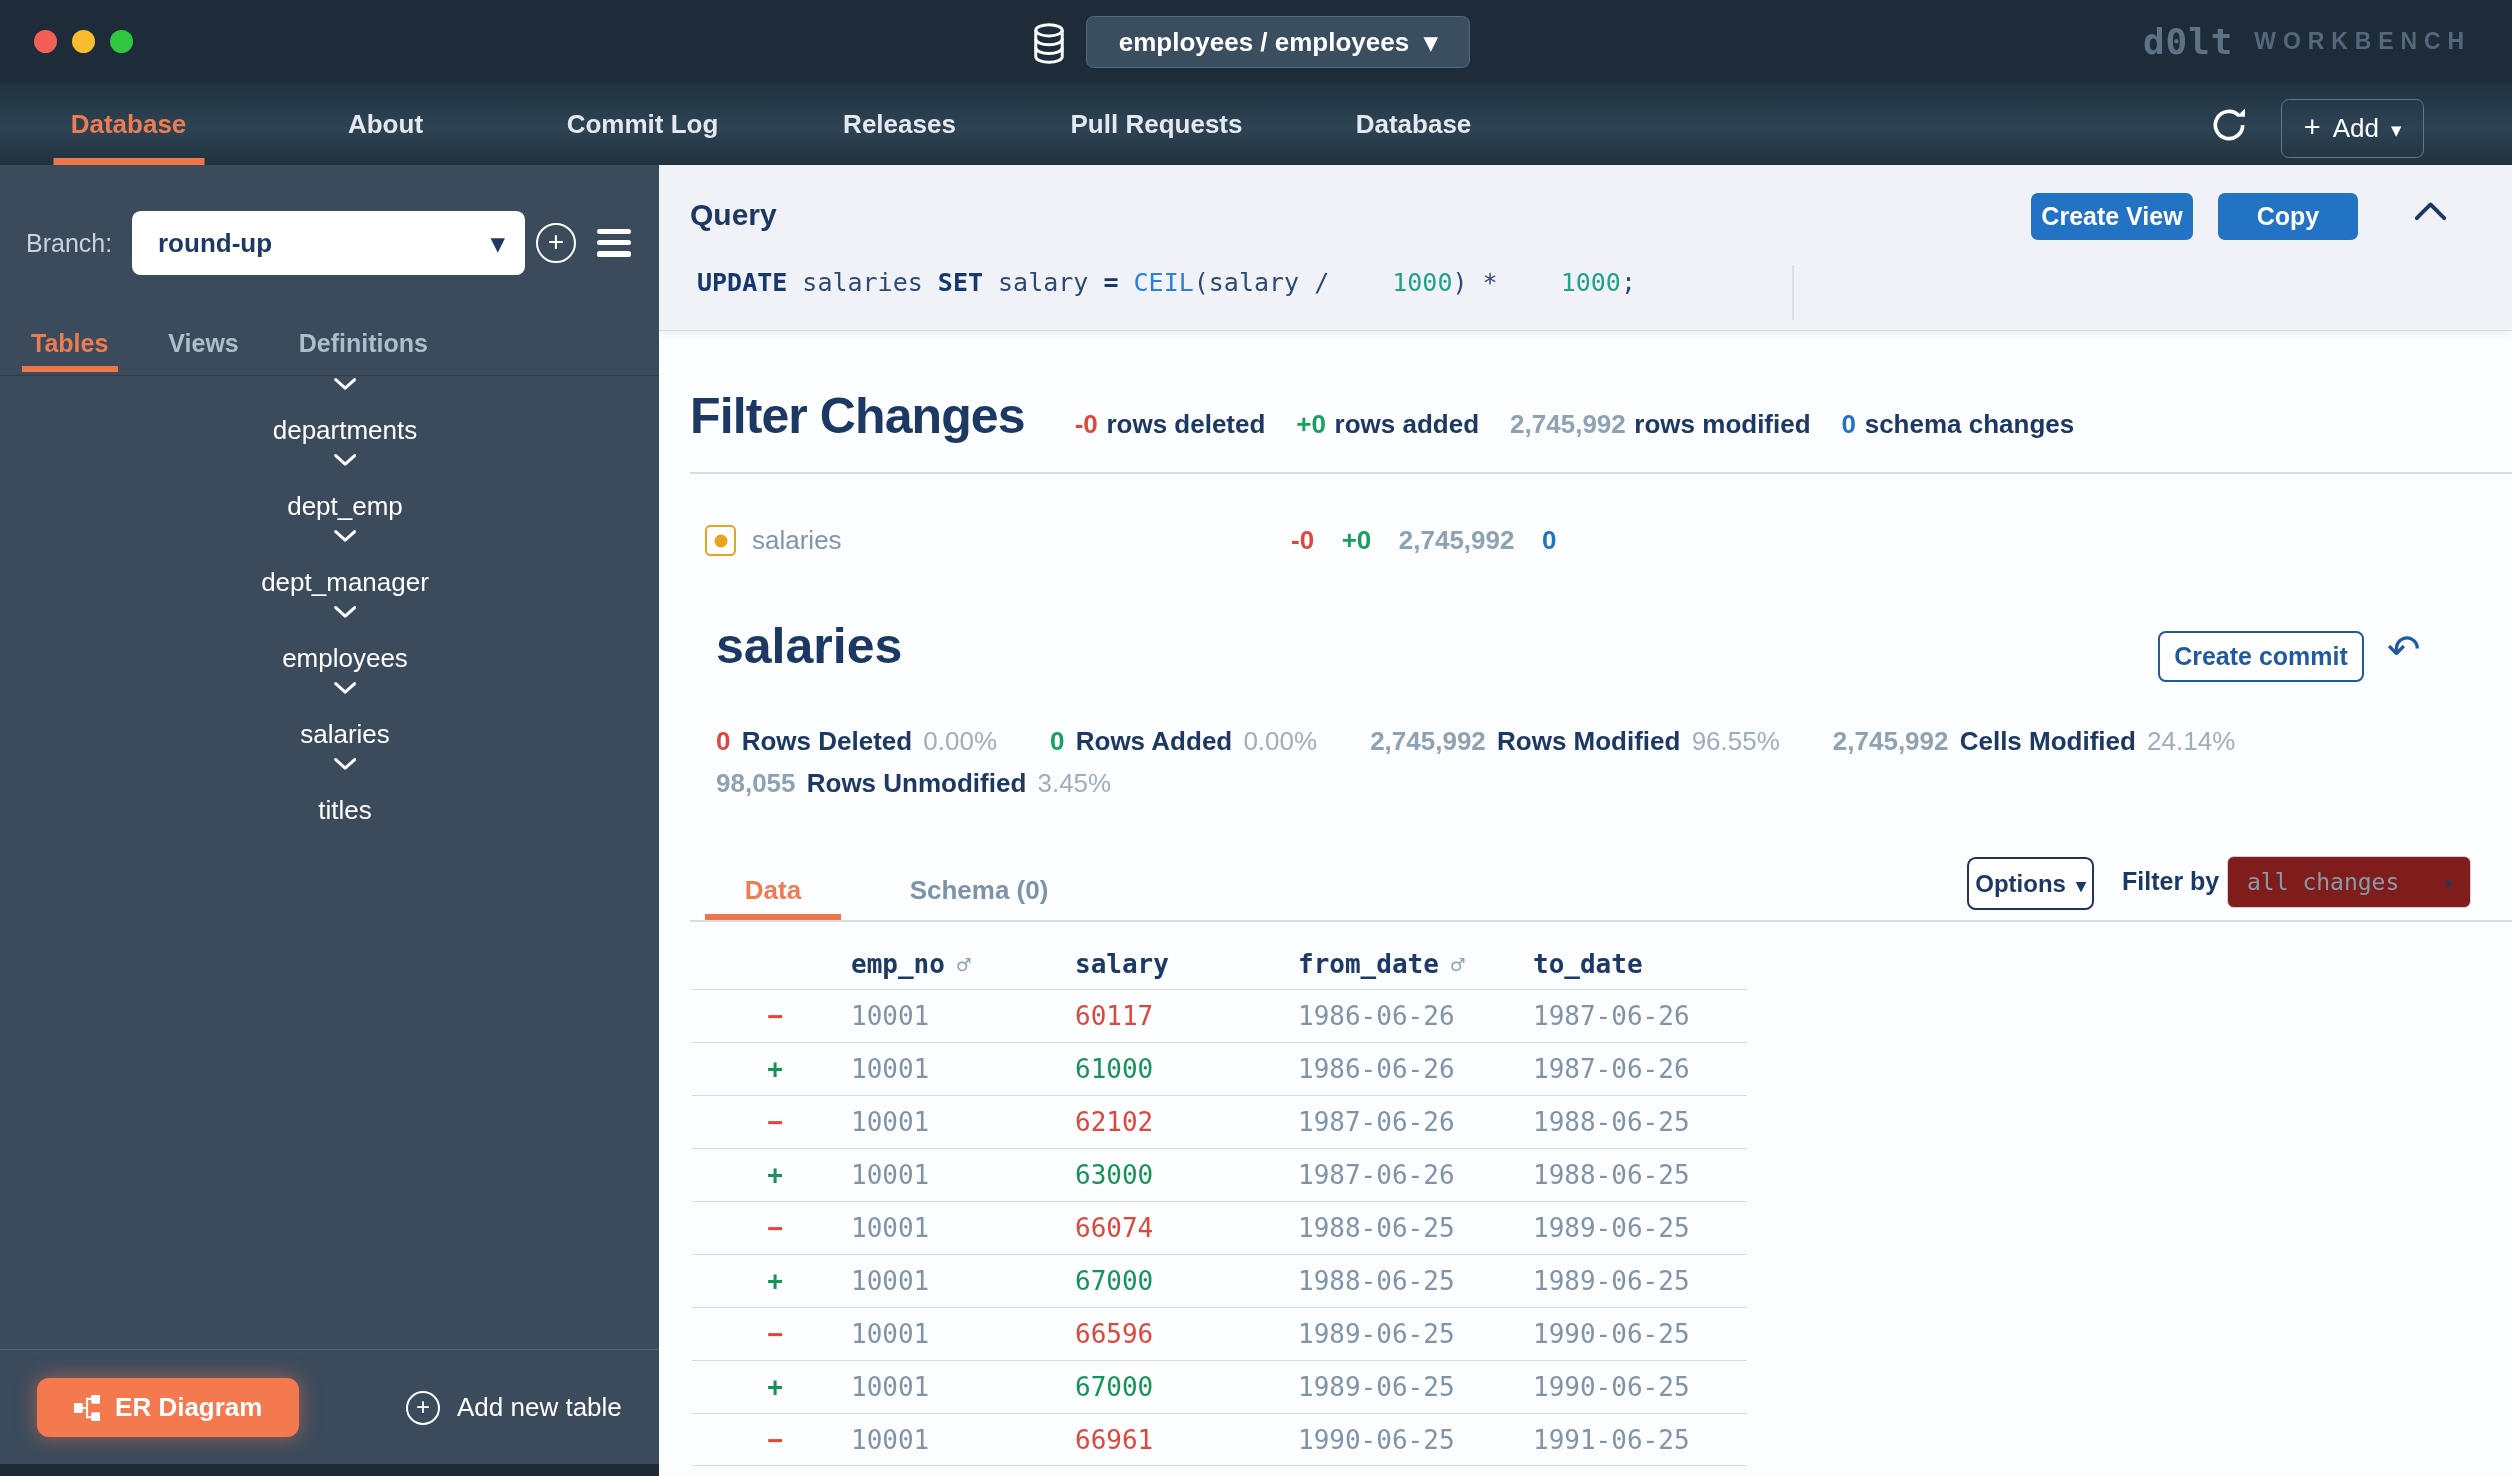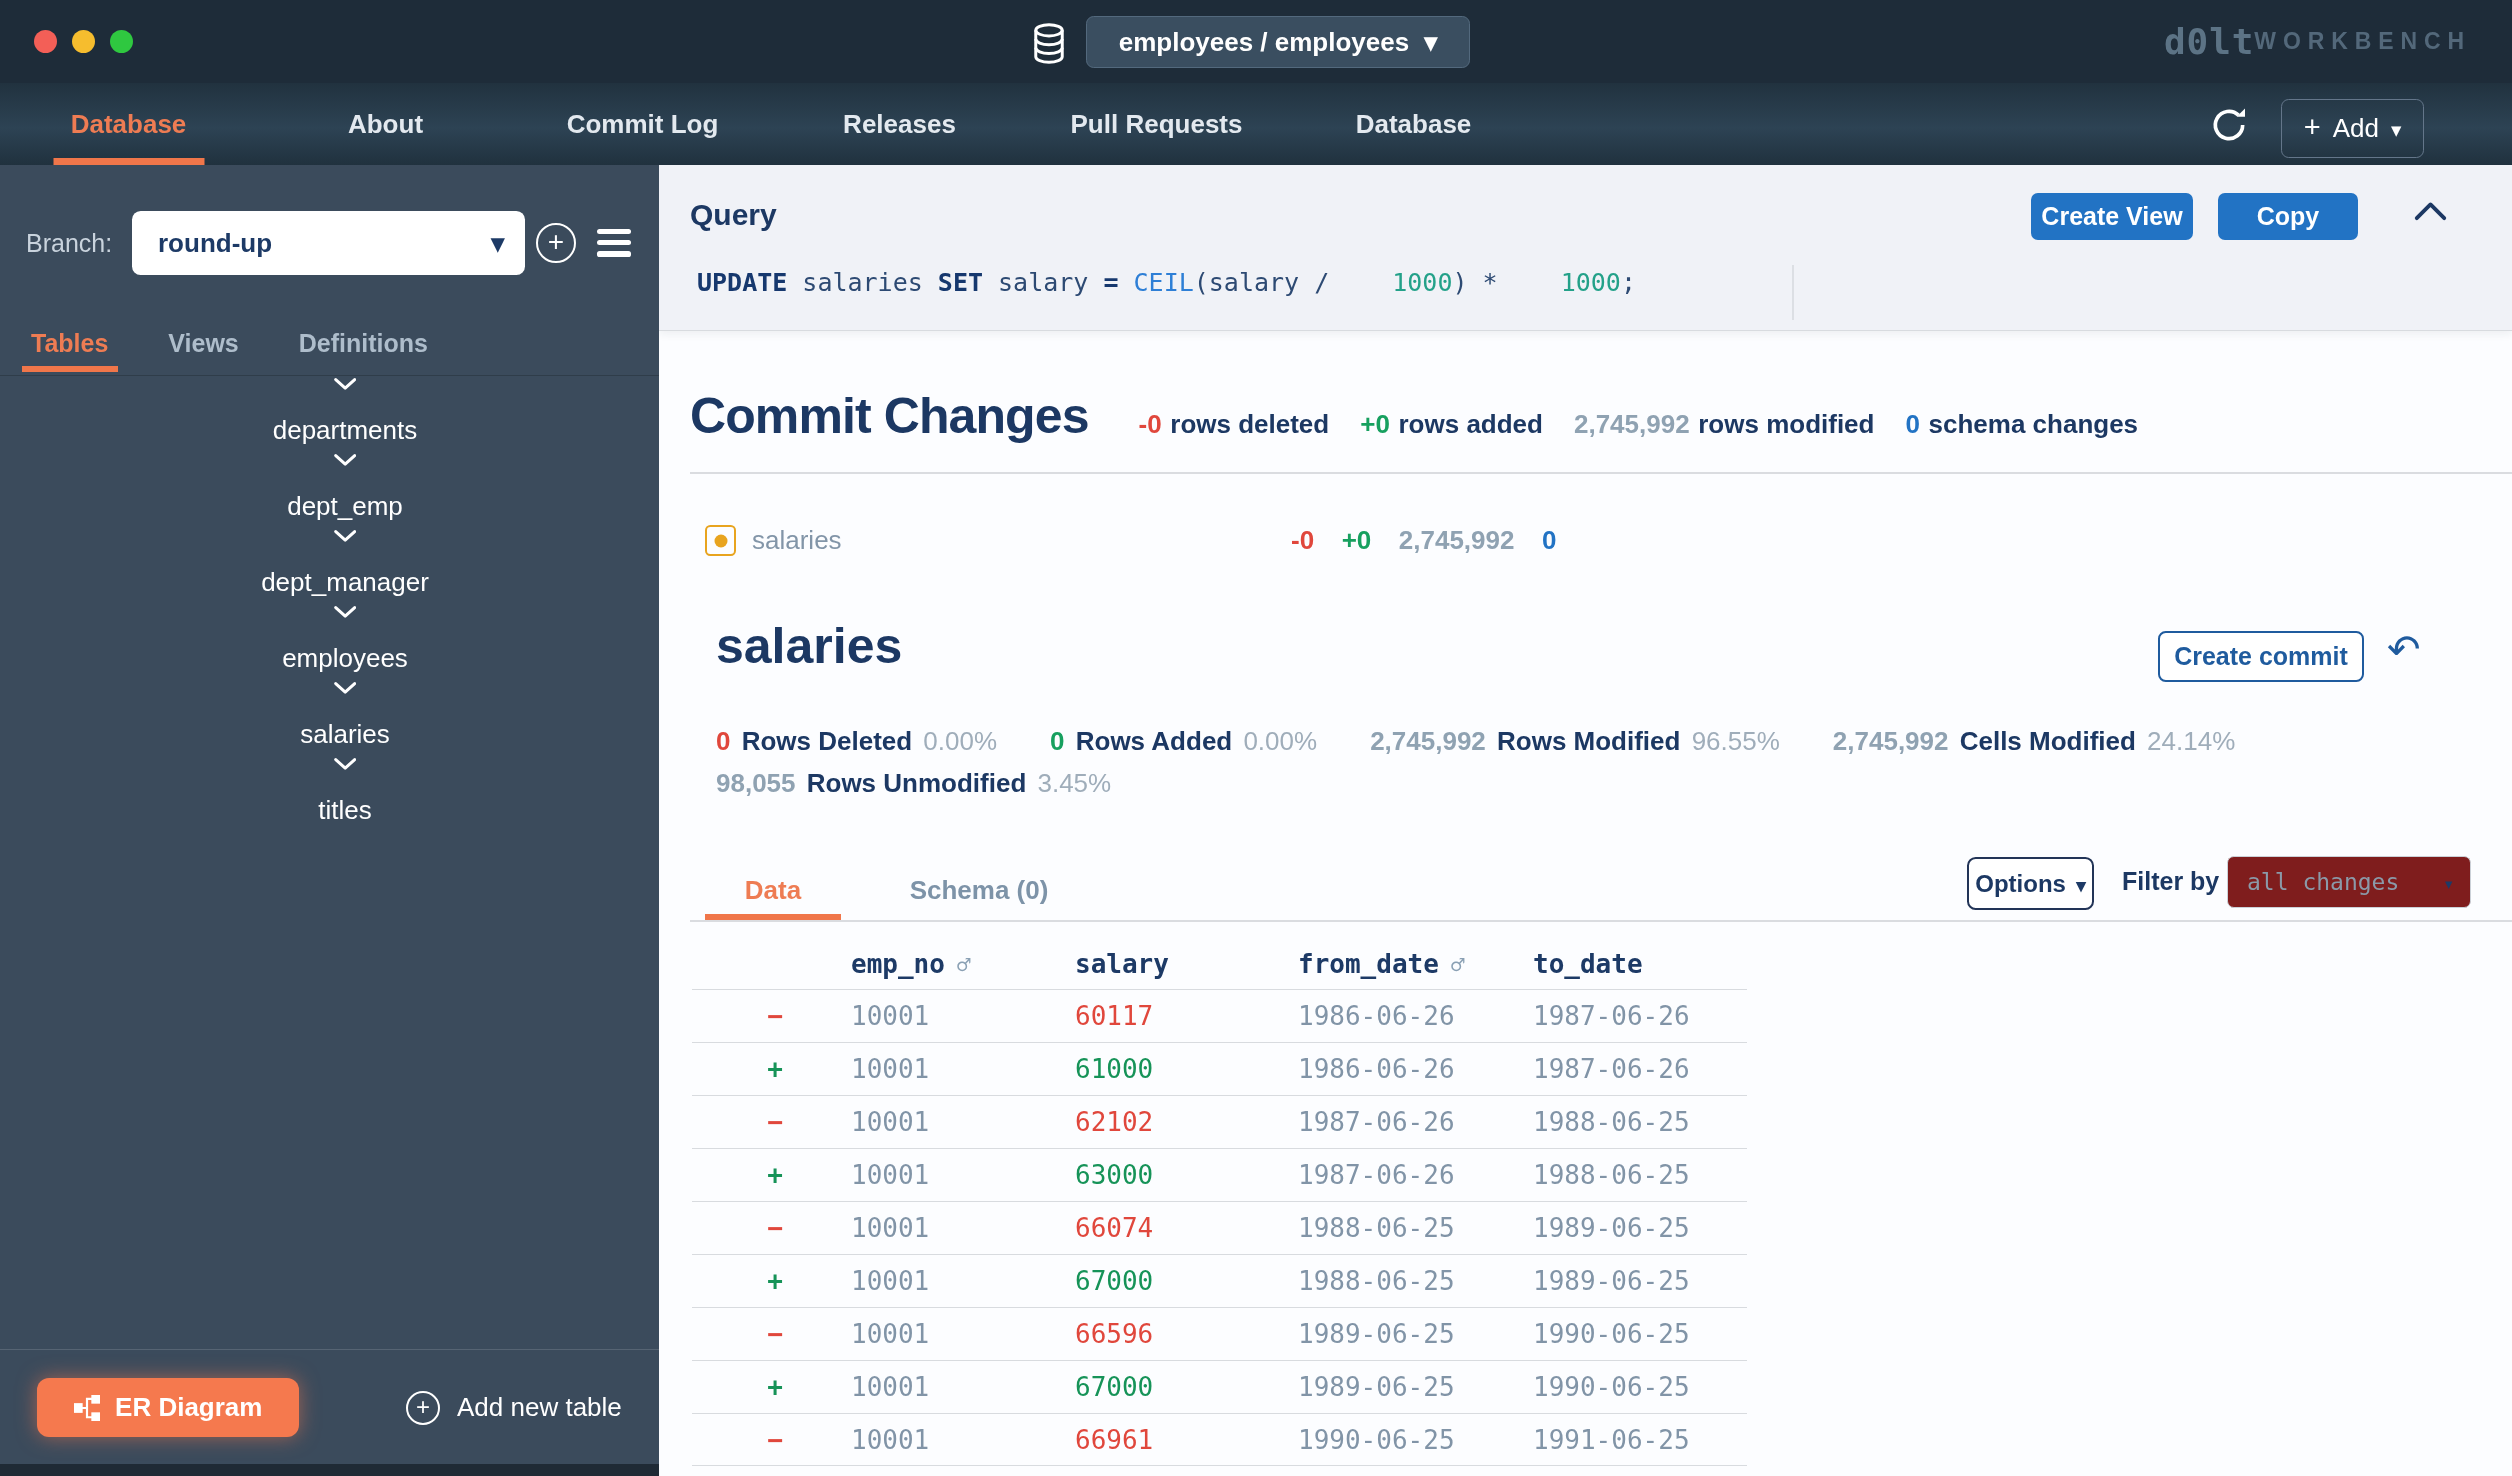--- a/index.html
+++ b/index.html
@@ -21,21 +21,21 @@
   .light.y{left:72px;background:#F6BD2E;}
   .light.g{left:110px;background:#2FC840;}
   .db-icon{position:absolute;left:1029px;top:21.5px;}
   .db-selector{
     position:absolute;left:1086px;top:16.3px;width:384px;height:52px;
     background:#3A4E60;border:1.7px solid #53697D;border-radius:7.7px;
     display:flex;align-items:center;justify-content:center;gap:15px;
     color:#FFFFFF;font-size:26px;font-weight:600;
   }
   .caret-down-w::after{content:"\25BE";color:#fff;font-size:26px;line-height:1;}
-  .logo{position:absolute;right:41px;top:0;height:83px;display:flex;align-items:center;gap:0;}
+  .logo{position:absolute;right:41px;top:0;height:83px;display:flex;align-items:center;gap:21px;}
   .logo-d0lt{font-family:"DejaVu Sans Mono",monospace;font-weight:bold;font-size:36px;color:#5C7385;letter-spacing:0.9px;}
   .logo-wb{font-size:23px;font-weight:bold;letter-spacing:6.9px;color:#53687A;}
   
   .navbar{position:absolute;left:0;top:83px;right:0;height:82px;
     background:linear-gradient(180deg,#21323F 0%,#2D4354 55%,#20313E 100%);}
   .nav-tabs{display:flex;height:100%;}
   .nav-tab{width:257px;text-align:center;line-height:82px;color:#E3E9EF;font-size:26px;font-weight:600;position:relative;cursor:pointer;}
   .nav-tab.active{color:var(--orange-text);}
   .nav-tab.active::after{content:"";position:absolute;left:50%;transform:translateX(-50%);bottom:0;width:151px;height:6.9px;background:#F0764A;}
   .refresh-btn{position:absolute;left:2209px;top:21.5px;width:40px;height:40px;}
@@ -275,21 +275,21 @@
     <div class="btn-primary btn-create-view">Create View</div>
     <div class="btn-primary btn-copy">Copy</div>
     <div class="collapse-chevron">
       <svg width="33" height="20.6" viewBox="0 0 38 24">
           <polyline points="3,20 19,4 35,20" fill="none" stroke="#1C3863" stroke-width="4.5" stroke-linecap="round" stroke-linejoin="round"></polyline>
         </svg>
     </div>
   </div>
 
   <div class="wc-header">
-    <div class="wc-title">Commit Changes</div>
+    <div class="wc-title">Filter Changes</div>
     <div class="wc-stats">
       <div class="wc-stat">
         <span class="v v-red">-0</span>
         <span class="l">rows deleted</span>
       </div>
       <div class="wc-stat">
         <span class="v v-green">+0</span>
         <span class="l">rows added</span>
       </div>
       <div class="wc-stat">

